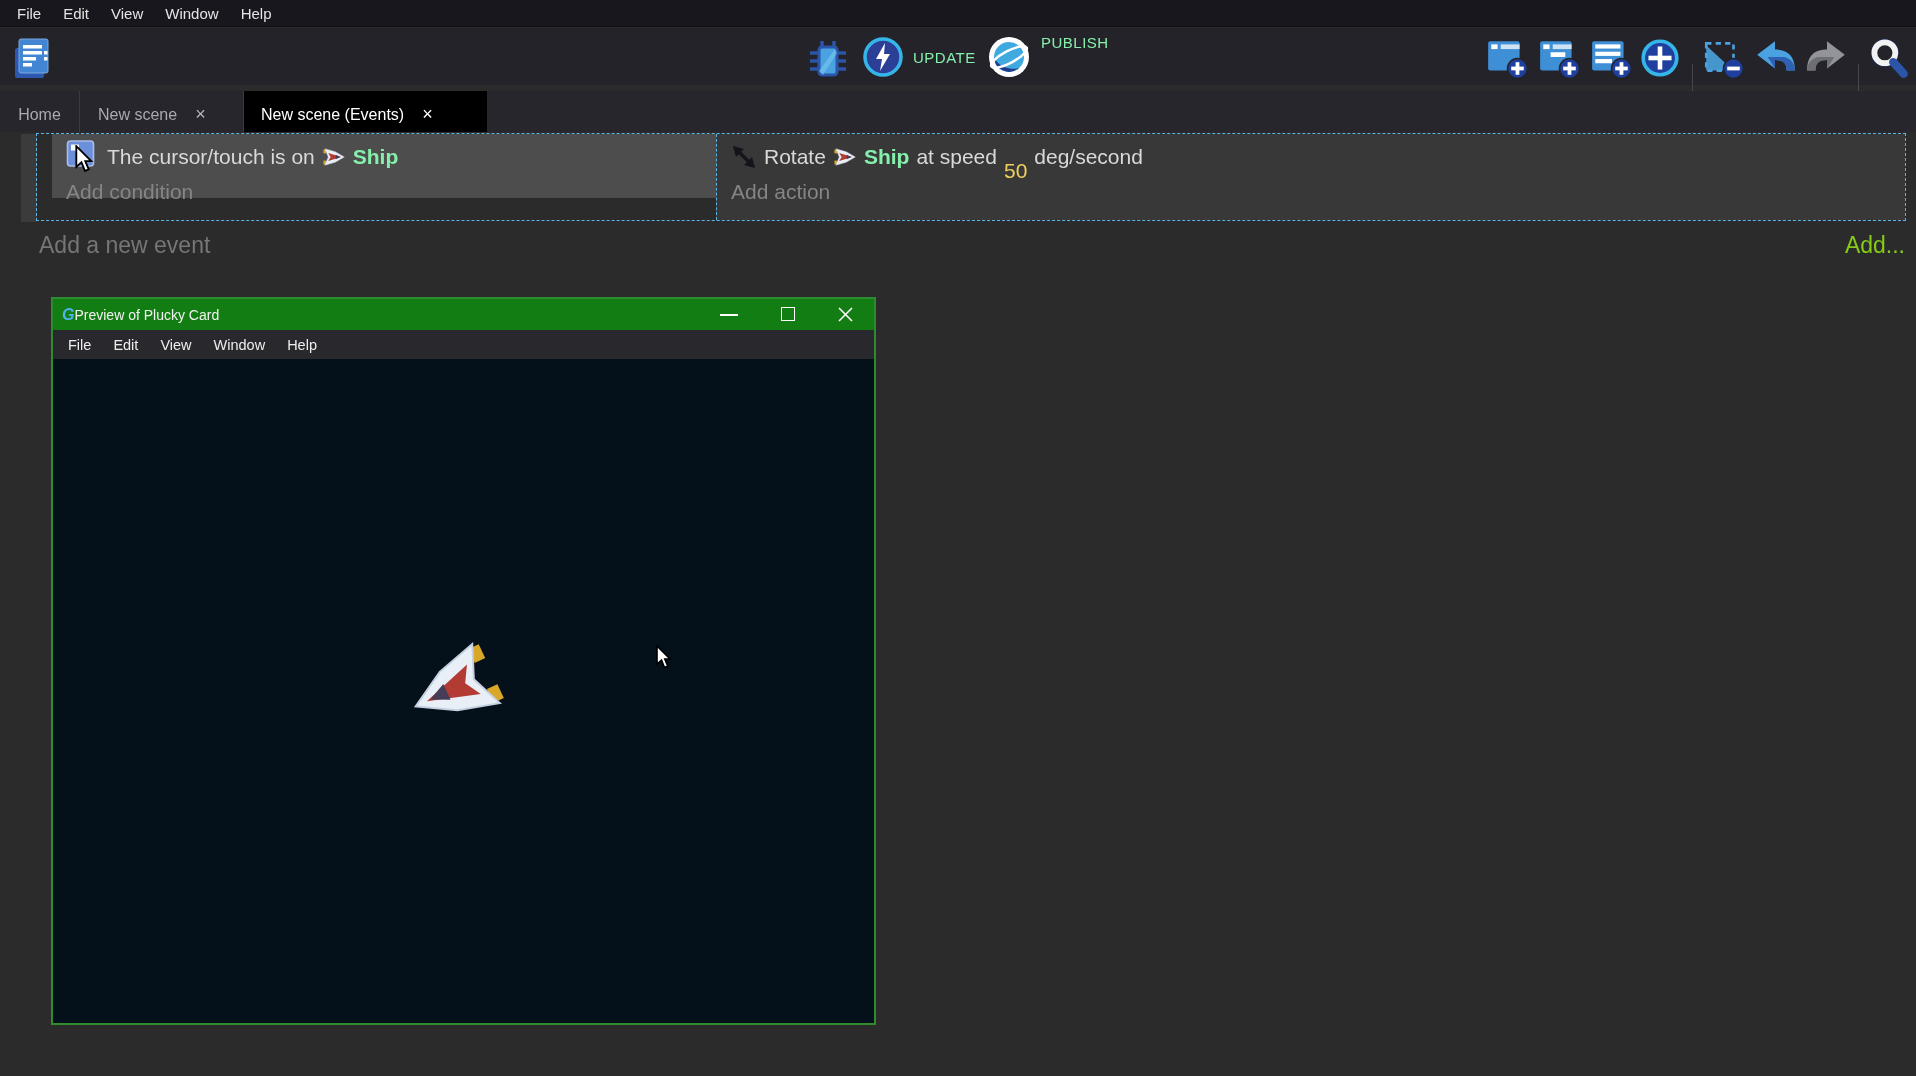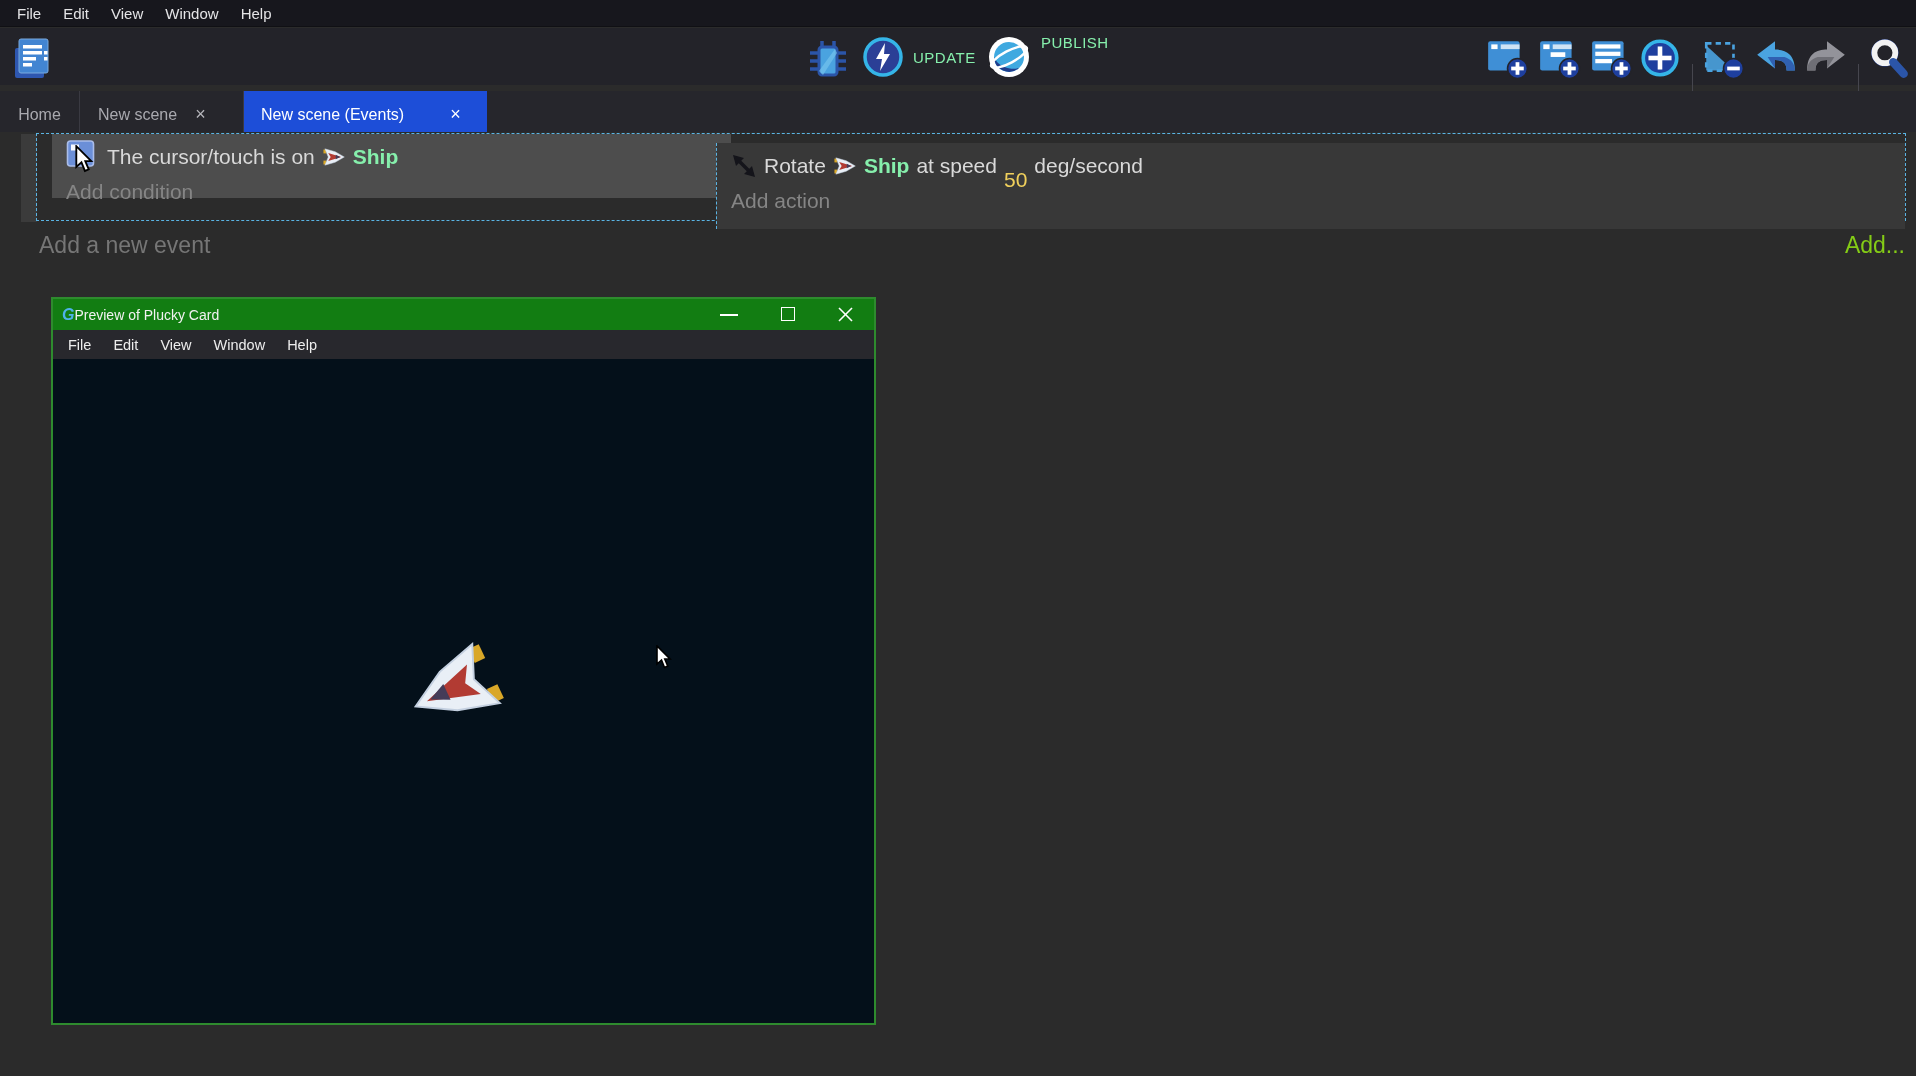--- a/index.html
+++ b/index.html
@@ -32,30 +32,30 @@
   .tabbar {
     position:absolute; top:91px; left:0; width:1916px; height:47px;
     background:#26262c;
   }
   .tab {
     position:absolute; top:0; height:47px; display:flex; align-items:center;
     font-size:16px; color:#a9a9af; border-right:1px solid #3a3a42;
   }
   .tab .lbl { padding:0 14px; }
   .tab .closer { color:#b5b5bb; font-size:18px; padding:0 14px 0 4px; cursor:pointer; }
-  .tab.active { background:#1d4ed8; color:#ffffff; border-right:none;gap:28px; }
+  .tab.active { background:#000000; color:#ffffff; border-right:none; }
   .tab.active .closer { color:#ffffff; }
 
   
   .sheet { position:absolute; top:132px; left:0; width:1916px; height:944px; background:#2b2b2b; }
   .gutter { position:absolute; left:21px; top:2px; width:16px; height:88px; background:#3b3b3b; }
   .event-row { position:absolute; left:37px; top:2px; width:1868px; height:86px;
                outline:1px dashed #5ab4e4; }
   .cond-cell { position:absolute; left:15px; top:0; width:679px; height:64px; background:#4d4d4d; }
-  .act-cell  { position:absolute; left:679px; top:9px; width:1189px; height:86px; background:#383838;
+  .act-cell  { position:absolute; left:679px; top:0; width:1189px; height:86px; background:#383838;
                border-left:1px dashed #5ab4e4; }
   .ev-line1 { position:absolute; left:14px; top:5px; height:36px; display:flex; align-items:center;
               font-size:21px; color:#d9d9d9; white-space:nowrap; }
   .ev-line1 > * { margin-right:7px; }
   .obj-name { font-weight:bold; color:#86efac; }
   .num-val { color:#f0d05c;margin-top:28px; }
   .placeholder { position:absolute; left:14px; top:46px; font-size:21px; color:#858585; cursor:pointer; }
   .add-event-label { position:absolute; left:39px; top:100px; font-size:23px; color:#767676; cursor:pointer; }
   .add-more-label { position:absolute; right:11px; top:100px; font-size:23px; color:#84cc16; cursor:pointer; }
   .miniship { display:inline-block; width:24px; height:24px; }

